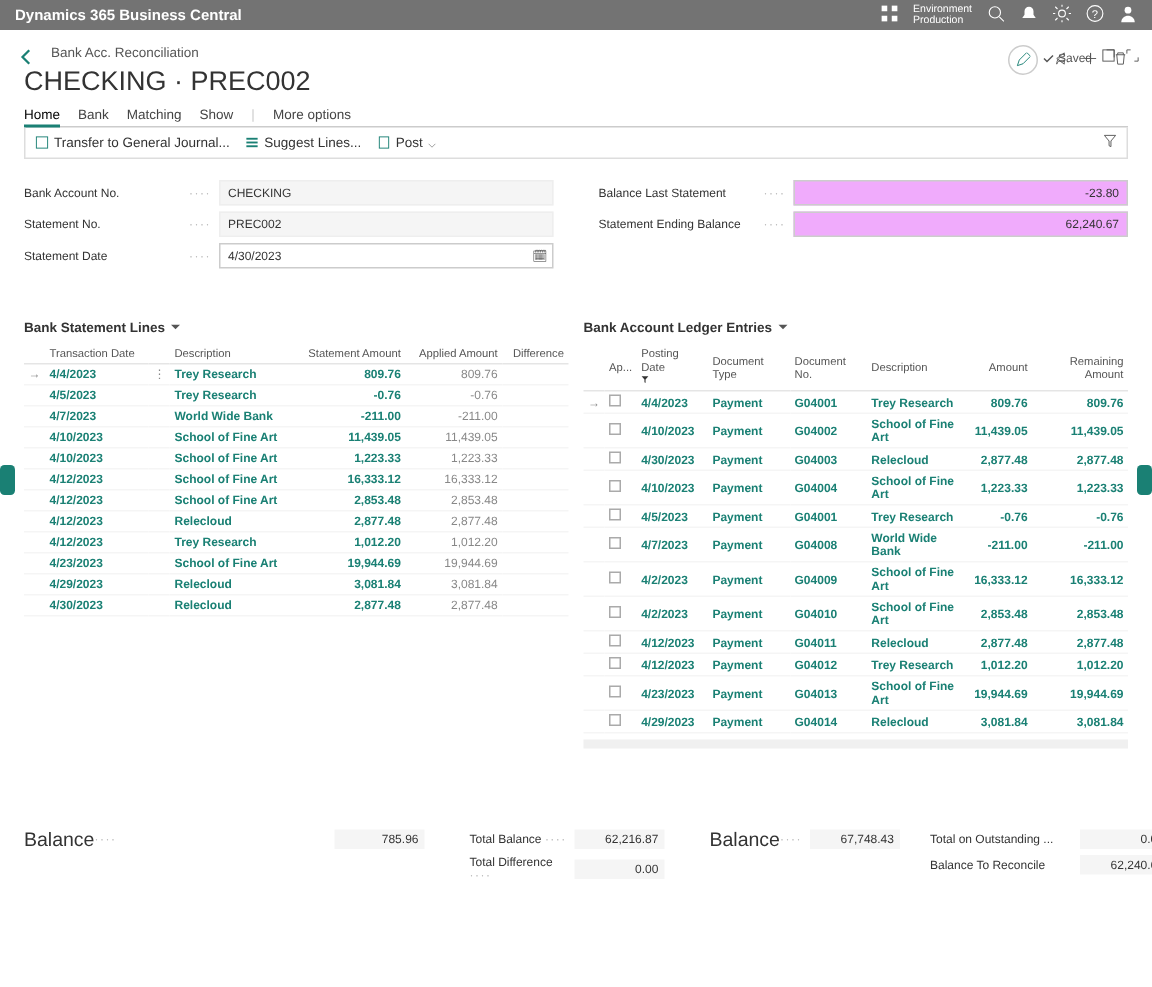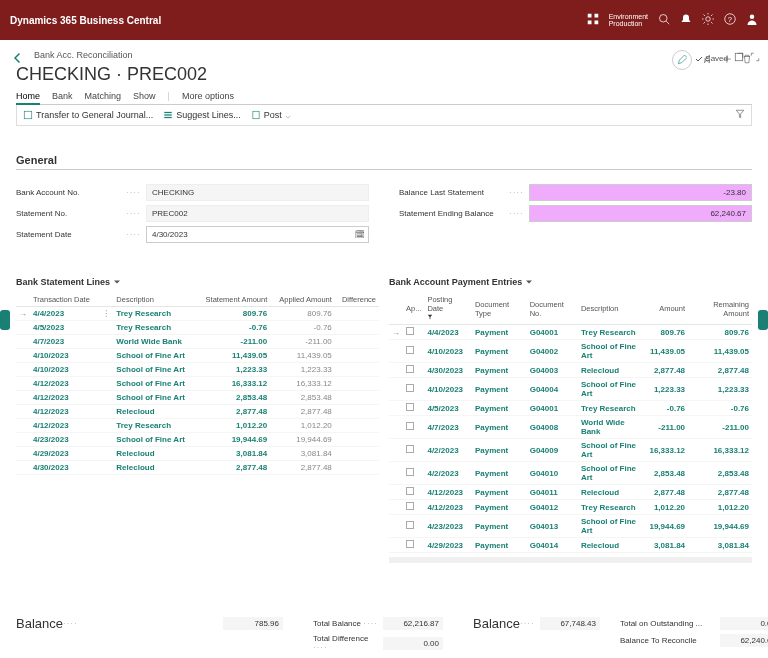--- a/index.html
+++ b/index.html
@@ -1,17 +1,17 @@
 <!DOCTYPE html>
 <html><head>
 <meta charset="utf-8">
 <style>
   * { box-sizing: border-box; margin:0; padding:0; font-family: "Segoe UI", Arial, sans-serif; }
   body { background:#fff; font-size:10px; color:#333; width:768px; }
-  .topbar { background:#7f1d1d; color:#fff; display:flex; align-items:center; height:40px; padding:0 10px; justify-content:space-between; }
+  .topbar { background:#737373; color:#fff; display:flex; align-items:center; height:20px; padding:0 10px; justify-content:space-between; }
   .topbar .brand { font-size:10px; font-weight:600; }
   .topbar .right { display:flex; gap:10px; align-items:center; font-size:9px; }
   .topbar .env { display:flex; flex-direction:column; line-height:1; font-size:7px; }
   .topbar svg { width:12px; height:12px; fill:#fff; }
   .page { padding:10px 16px; position:relative; }
   .back-icon { position:absolute; left:12px; top:12px; color:#1a8074; }
   .back-icon svg { width:12px; height:12px; fill:#1a8074; stroke:#1a8074; }
   .crumb { font-size:9px; color:#555; margin-left:18px; }
   .title { font-size:18px; font-weight:300; color:#333; margin:4px 0 6px 0; }
   .tabs { display:flex; gap:12px; font-size:9px; border-bottom:1px solid #ccc; padding-bottom:3px; align-items:flex-start; }
@@ -170,21 +170,20 @@
         <span>Post</span> 
         <svg viewBox="0 0 16 16" style="width:6px;height:6px;">
           <path d="M2 5l6 6 6-6" fill="none" stroke="#555"></path>
         </svg>
       </span>
     <span style="margin-left:auto"><svg viewBox="0 0 16 16" style="width:10px;height:10px;">
           <path d="M2 2h12l-5 6v6l-2-1V8z" fill="none" stroke="#555"></path>
         </svg></span>
   </div>
 
-  <div class="section-title">General</div>
   <div class="general">
     <div class="col">
       <div class="field">
           <label>Bank Account No.</label>
           <span class="dots">····</span>
           <div class="val">CHECKING</div>
         </div>
       <div class="field">
           <label>Statement No.</label>
           <span class="dots">····</span>
@@ -337,21 +336,21 @@
               <td class="k">Relecloud</td>
               <td class="r k">2,877.48</td>
               <td class="r" style="color:#888">2,877.48</td>
               <td class="r"></td>
             </tr>
           </tbody>
       </table>
     </div>
     <div class="grid">
       <div class="grid-title">
-          <span>Bank Account Payment Entries</span>
+          <span>Bank Account Ledger Entries</span>
           <svg viewBox="0 0 16 16">
             <path d="M2 5l6 6 6-6"></path>
           </svg>
         </div>
       <table>
         <thead>
             <tr>
           <th class="arrow-cell"></th>
           <th class="check-cell">Ap...</th>
           <th><span>Posting Date</span><br><svg viewBox="0 0 16 16" style="width:6px;height:6px">

